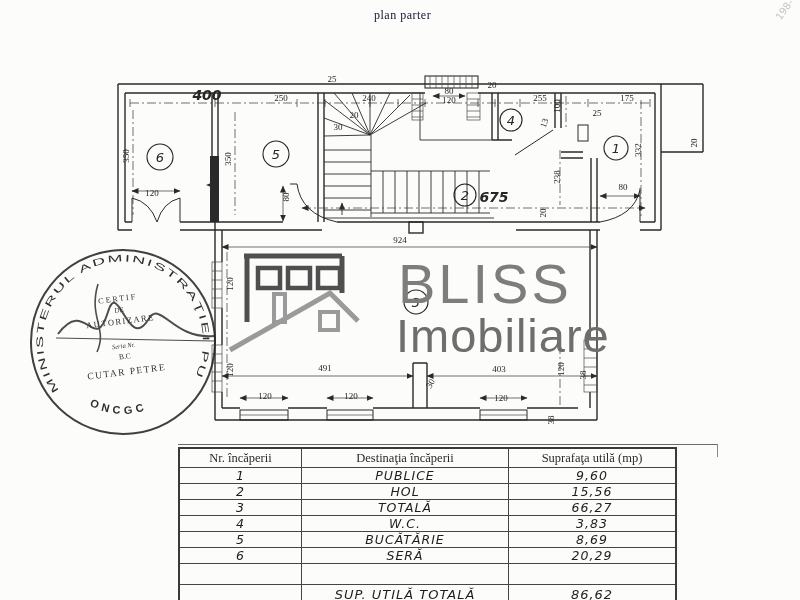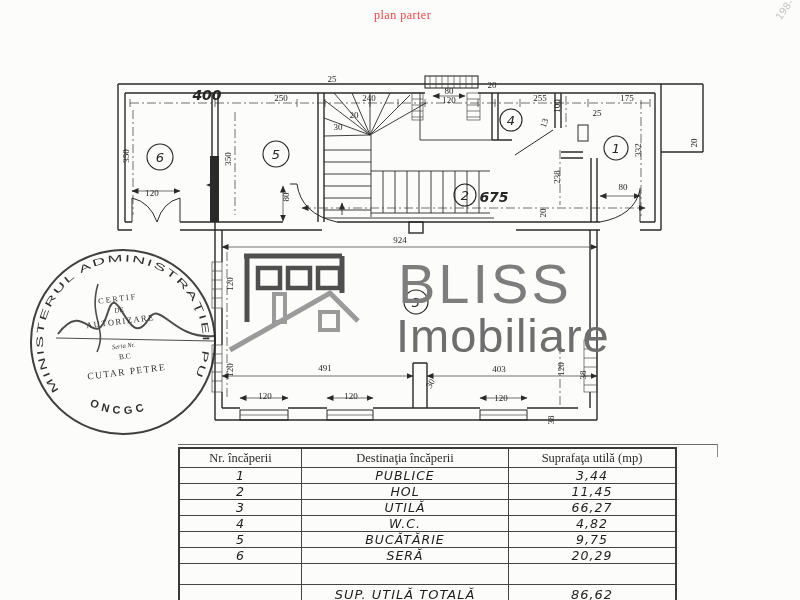--- a/index.html
+++ b/index.html
@@ -1,18 +1,18 @@
 <!DOCTYPE html>
 <html><head>
 <meta charset="utf-8">
 <style>
   html,body{margin:0;padding:0;background:#e8e8e8;}
   .page{position:relative;width:800px;height:600px;background:#fcfcfa;overflow:hidden;
         font-family:"Liberation Serif",serif;color:#2a2a2a;}
-  .title{position:absolute;left:374px;top:8px;font-size:12px;color:#ef4444;letter-spacing:.5px;}
+  .title{position:absolute;left:374px;top:8px;font-size:12px;color:#0f172a;letter-spacing:.5px;}
   .corner-mark{position:absolute;right:4px;top:4px;color:#c4c4c4;font-size:10px;
         transform:rotate(-55deg);font-family:"DejaVu Sans",sans-serif;}
   svg{position:absolute;left:0;top:0;}
   svg text{fill:#262626;}
   .dim{font:9px "Liberation Serif",serif;text-anchor:middle;}
   .hw{font:italic bold 14px "DejaVu Sans",sans-serif;}
   .roomnum{font:italic 13px "DejaVu Sans",sans-serif;text-anchor:middle;}
   .ring{font:9.5px "Liberation Sans",sans-serif;letter-spacing:1px;fill:#2e2e2e;}
   .ring2{font:bold 11px "Liberation Sans",sans-serif;letter-spacing:4px;fill:#2e2e2e;}
   .stamp-line{text-anchor:middle;fill:#333;}
@@ -223,41 +223,41 @@
         <tr>
           <th class="col1">Nr. încăperii</th>
           <th class="col2">Destinaţia încăperii</th>
           <th class="col3">Suprafaţa utilă (mp)</th>
         </tr>
       </thead>
       <tbody id="rows">
           <tr>
             <td class="hand">1</td>
             <td class="hand">PUBLICE</td>
-            <td class="hand">3,44</td>
+            <td class="hand">9,60</td>
           </tr>
           <tr>
             <td class="hand">2</td>
             <td class="hand">HOL</td>
-            <td class="hand">11,45</td>
+            <td class="hand">15,56</td>
           </tr>
           <tr>
             <td class="hand">3</td>
-            <td class="hand">UTILĂ</td>
+            <td class="hand">TOTALĂ</td>
             <td class="hand">66,27</td>
           </tr>
           <tr>
             <td class="hand">4</td>
             <td class="hand">W.C.</td>
-            <td class="hand">4,82</td>
+            <td class="hand">3,83</td>
           </tr>
           <tr>
             <td class="hand">5</td>
             <td class="hand">BUCĂTĂRIE</td>
-            <td class="hand">9,75</td>
+            <td class="hand">8,69</td>
           </tr>
           <tr>
             <td class="hand">6</td>
             <td class="hand">SERĂ</td>
             <td class="hand">20,29</td>
           </tr>
         </tbody>
       <tbody>
         <tr class="spacer-row">
           <td></td>

